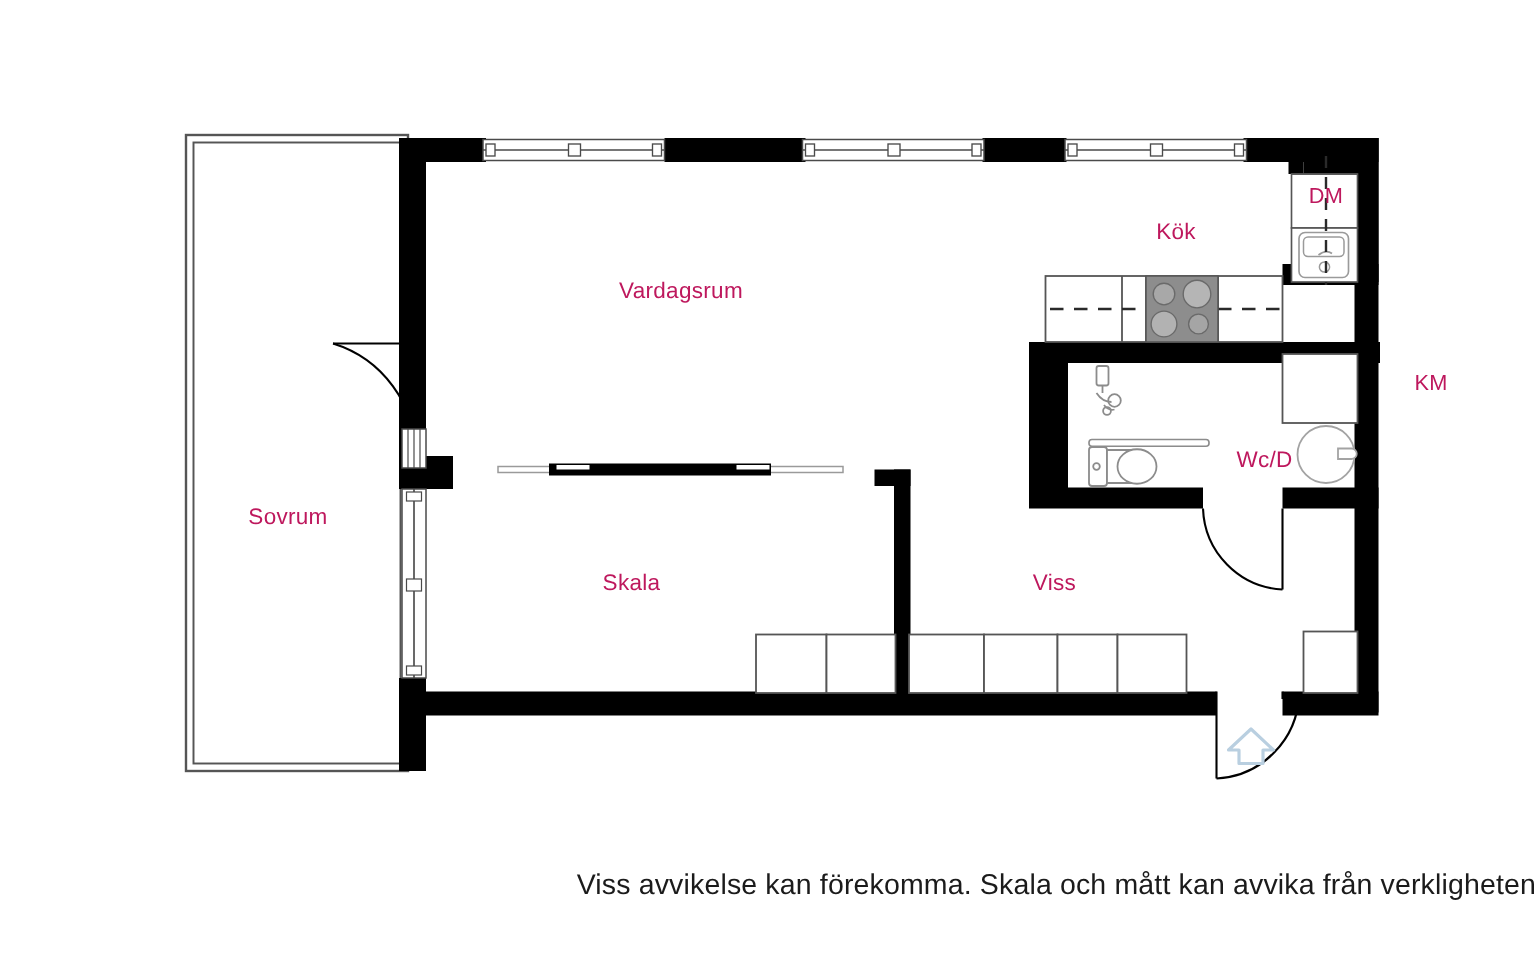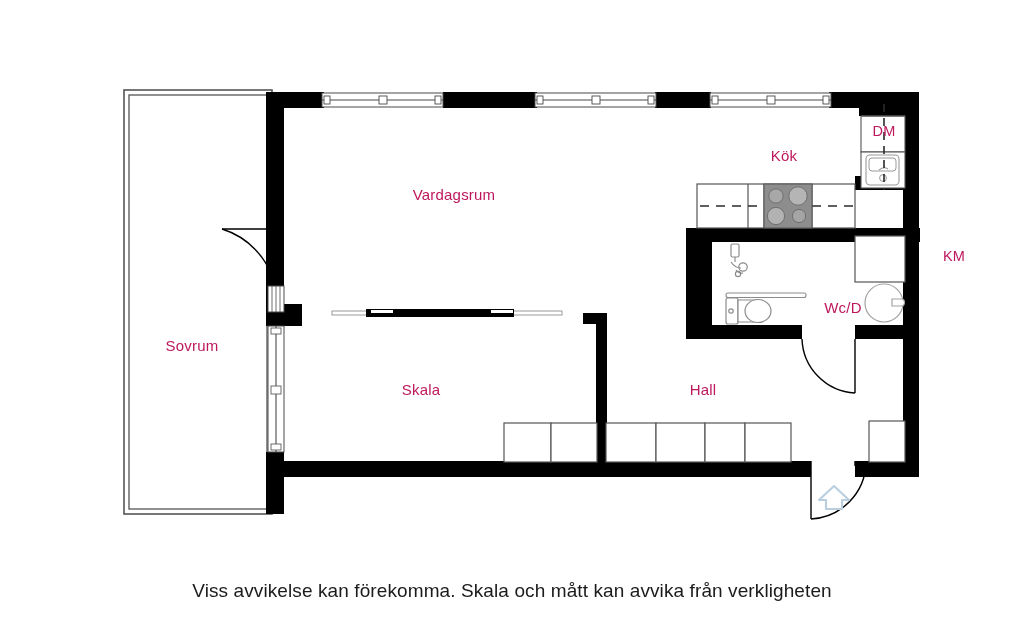--- a/index.html
+++ b/index.html
@@ -36,21 +36,21 @@
     transform: translate(-50%, -50%);
     letter-spacing: 0.2px;
   }
   .lbl-lg { font-size: 15px; }
   .lbl-md { font-size: 14.5px; }
   #caption {
     position: absolute;
     left: 0;
     top: 580px;
     width: 1024px;
-    text-align: center;
+    text-align: right;
     font-family: "Liberation Sans", sans-serif;
     font-size: 19px;
     color: #1b1b1b;
     letter-spacing: 0.1px;
   }
 </style>
 </head>
 <body>
 
 <div id="plan-root">
@@ -238,21 +238,21 @@
     </g>
 
   </svg>
 
   <div class="room-label lbl-lg" style="left:192px; top:345px;">Sovrum</div>
 
   <div class="room-label lbl-lg" style="left:454px; top:194px;">Vardagsrum</div>
 
   <div class="room-label lbl-lg" style="left:421px; top:389px;">Skala</div>
 
-  <div class="room-label lbl-lg" style="left:703px; top:389px;">Hall</div>
+  <div class="room-label lbl-lg" style="left:703px; top:389px;">Viss</div>
 
   <div class="room-label lbl-lg" style="left:784px; top:155px;">Kök</div>
 
   <div class="room-label lbl-lg" style="left:827px; top:307px;margin-left:16px;">Wc/D</div>
 
   <div class="room-label lbl-md" style="left:884px; top:131px;">DM</div>
 
   <div class="room-label lbl-md" style="left:928px; top:256px;margin-left:26px;">KM</div>
 
   <div id="caption">Viss avvikelse kan förekomma. Skala och mått kan avvika från verkligheten</div>

